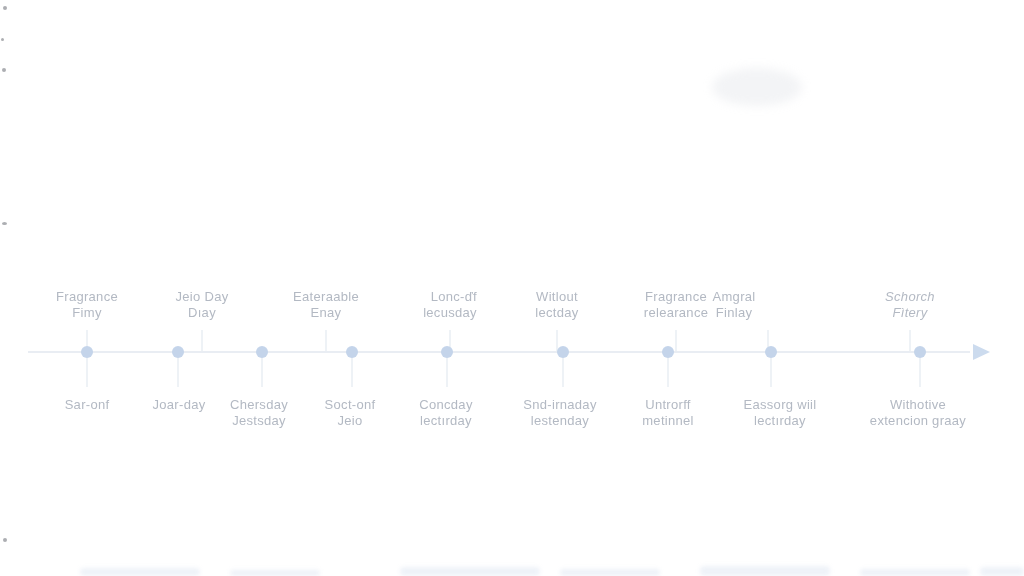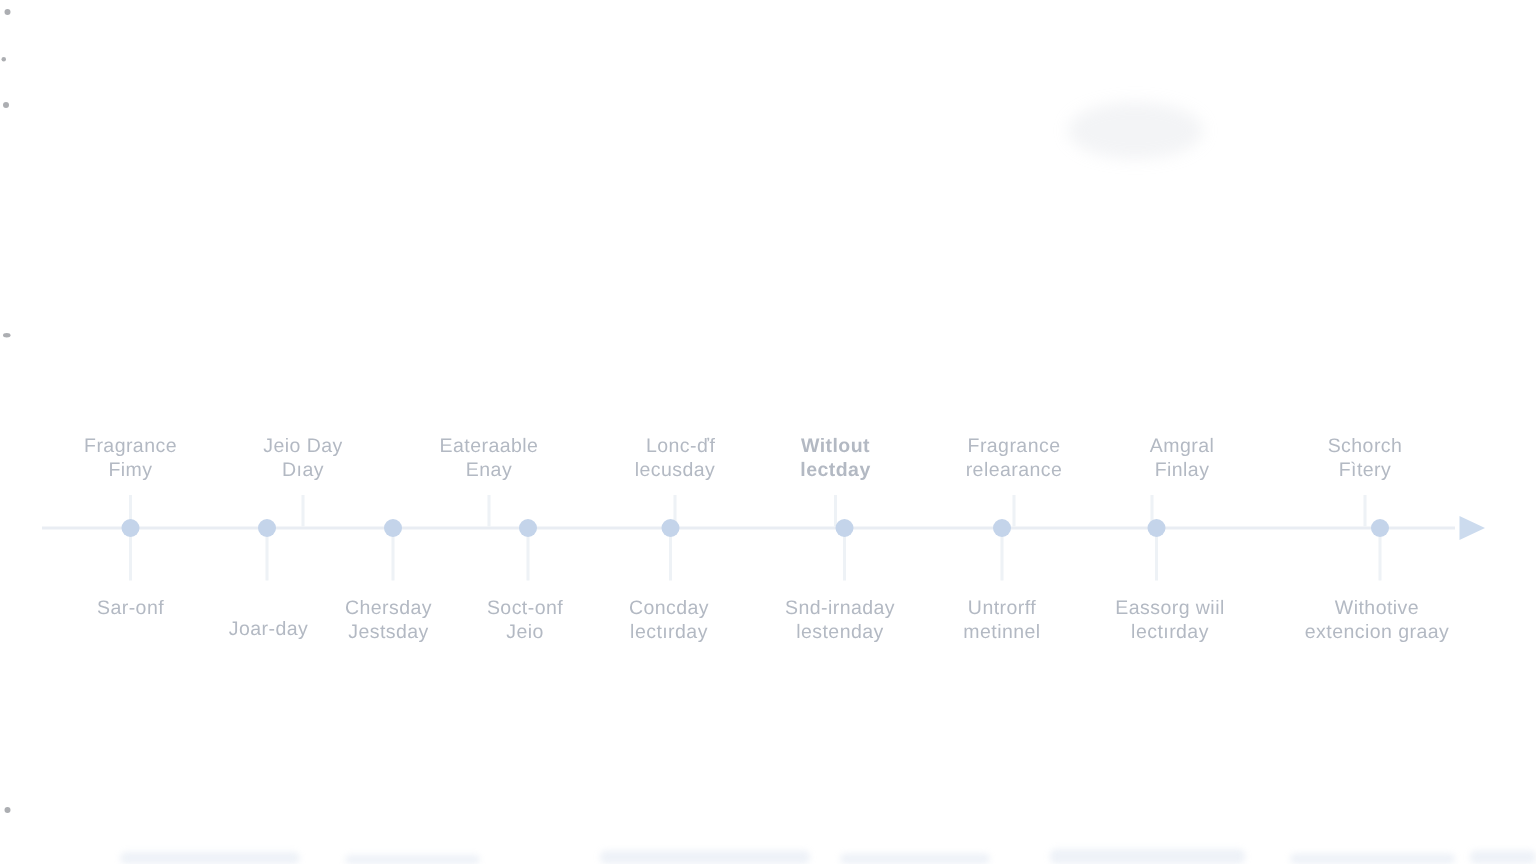--- a/index.html
+++ b/index.html
@@ -118,40 +118,40 @@
         <div>Dıay</div>
       </div>
       <div class="t-label" style="left: 326px;">
         <div>Eateraable</div>
         <div>Enay</div>
       </div>
       <div class="t-label" style="left: 450px; text-align: right;">
         <div>Lonc-ďf</div>
         <div>lecusday</div>
       </div>
-      <div class="t-label" style="left: 557px; font-weight: bold;">
+      <div class="t-label" style="left: 557px;">
         <div>Witlout</div>
         <div>lectday</div>
       </div>
       <div class="t-label" style="left: 676px;">
         <div>Fragrance</div>
         <div>relearance</div>
       </div>
-      <div class="t-label" style="left: 788px;">
+      <div class="t-label" style="left: 734px;">
         <div>Amgral</div>
         <div>Finlay</div>
       </div>
-      <div class="t-label" style="left: 910px;">
+      <div class="t-label" style="left: 910px; font-style: italic;">
         <div>Schorch</div>
         <div>Fìtery</div>
       </div>
       <div class="b-label" style="left: 87px;">
         <div>Sar-onf</div>
       </div>
-      <div class="b-label" style="left: 179px; margin-top: 14px;">
+      <div class="b-label" style="left: 179px;">
         <div>Joar-day</div>
       </div>
       <div class="b-label" style="left: 259px;">
         <div>Chersday</div>
         <div>Jestsday</div>
       </div>
       <div class="b-label" style="left: 350px;">
         <div>Soct-onf</div>
         <div>Jeio</div>
       </div>

